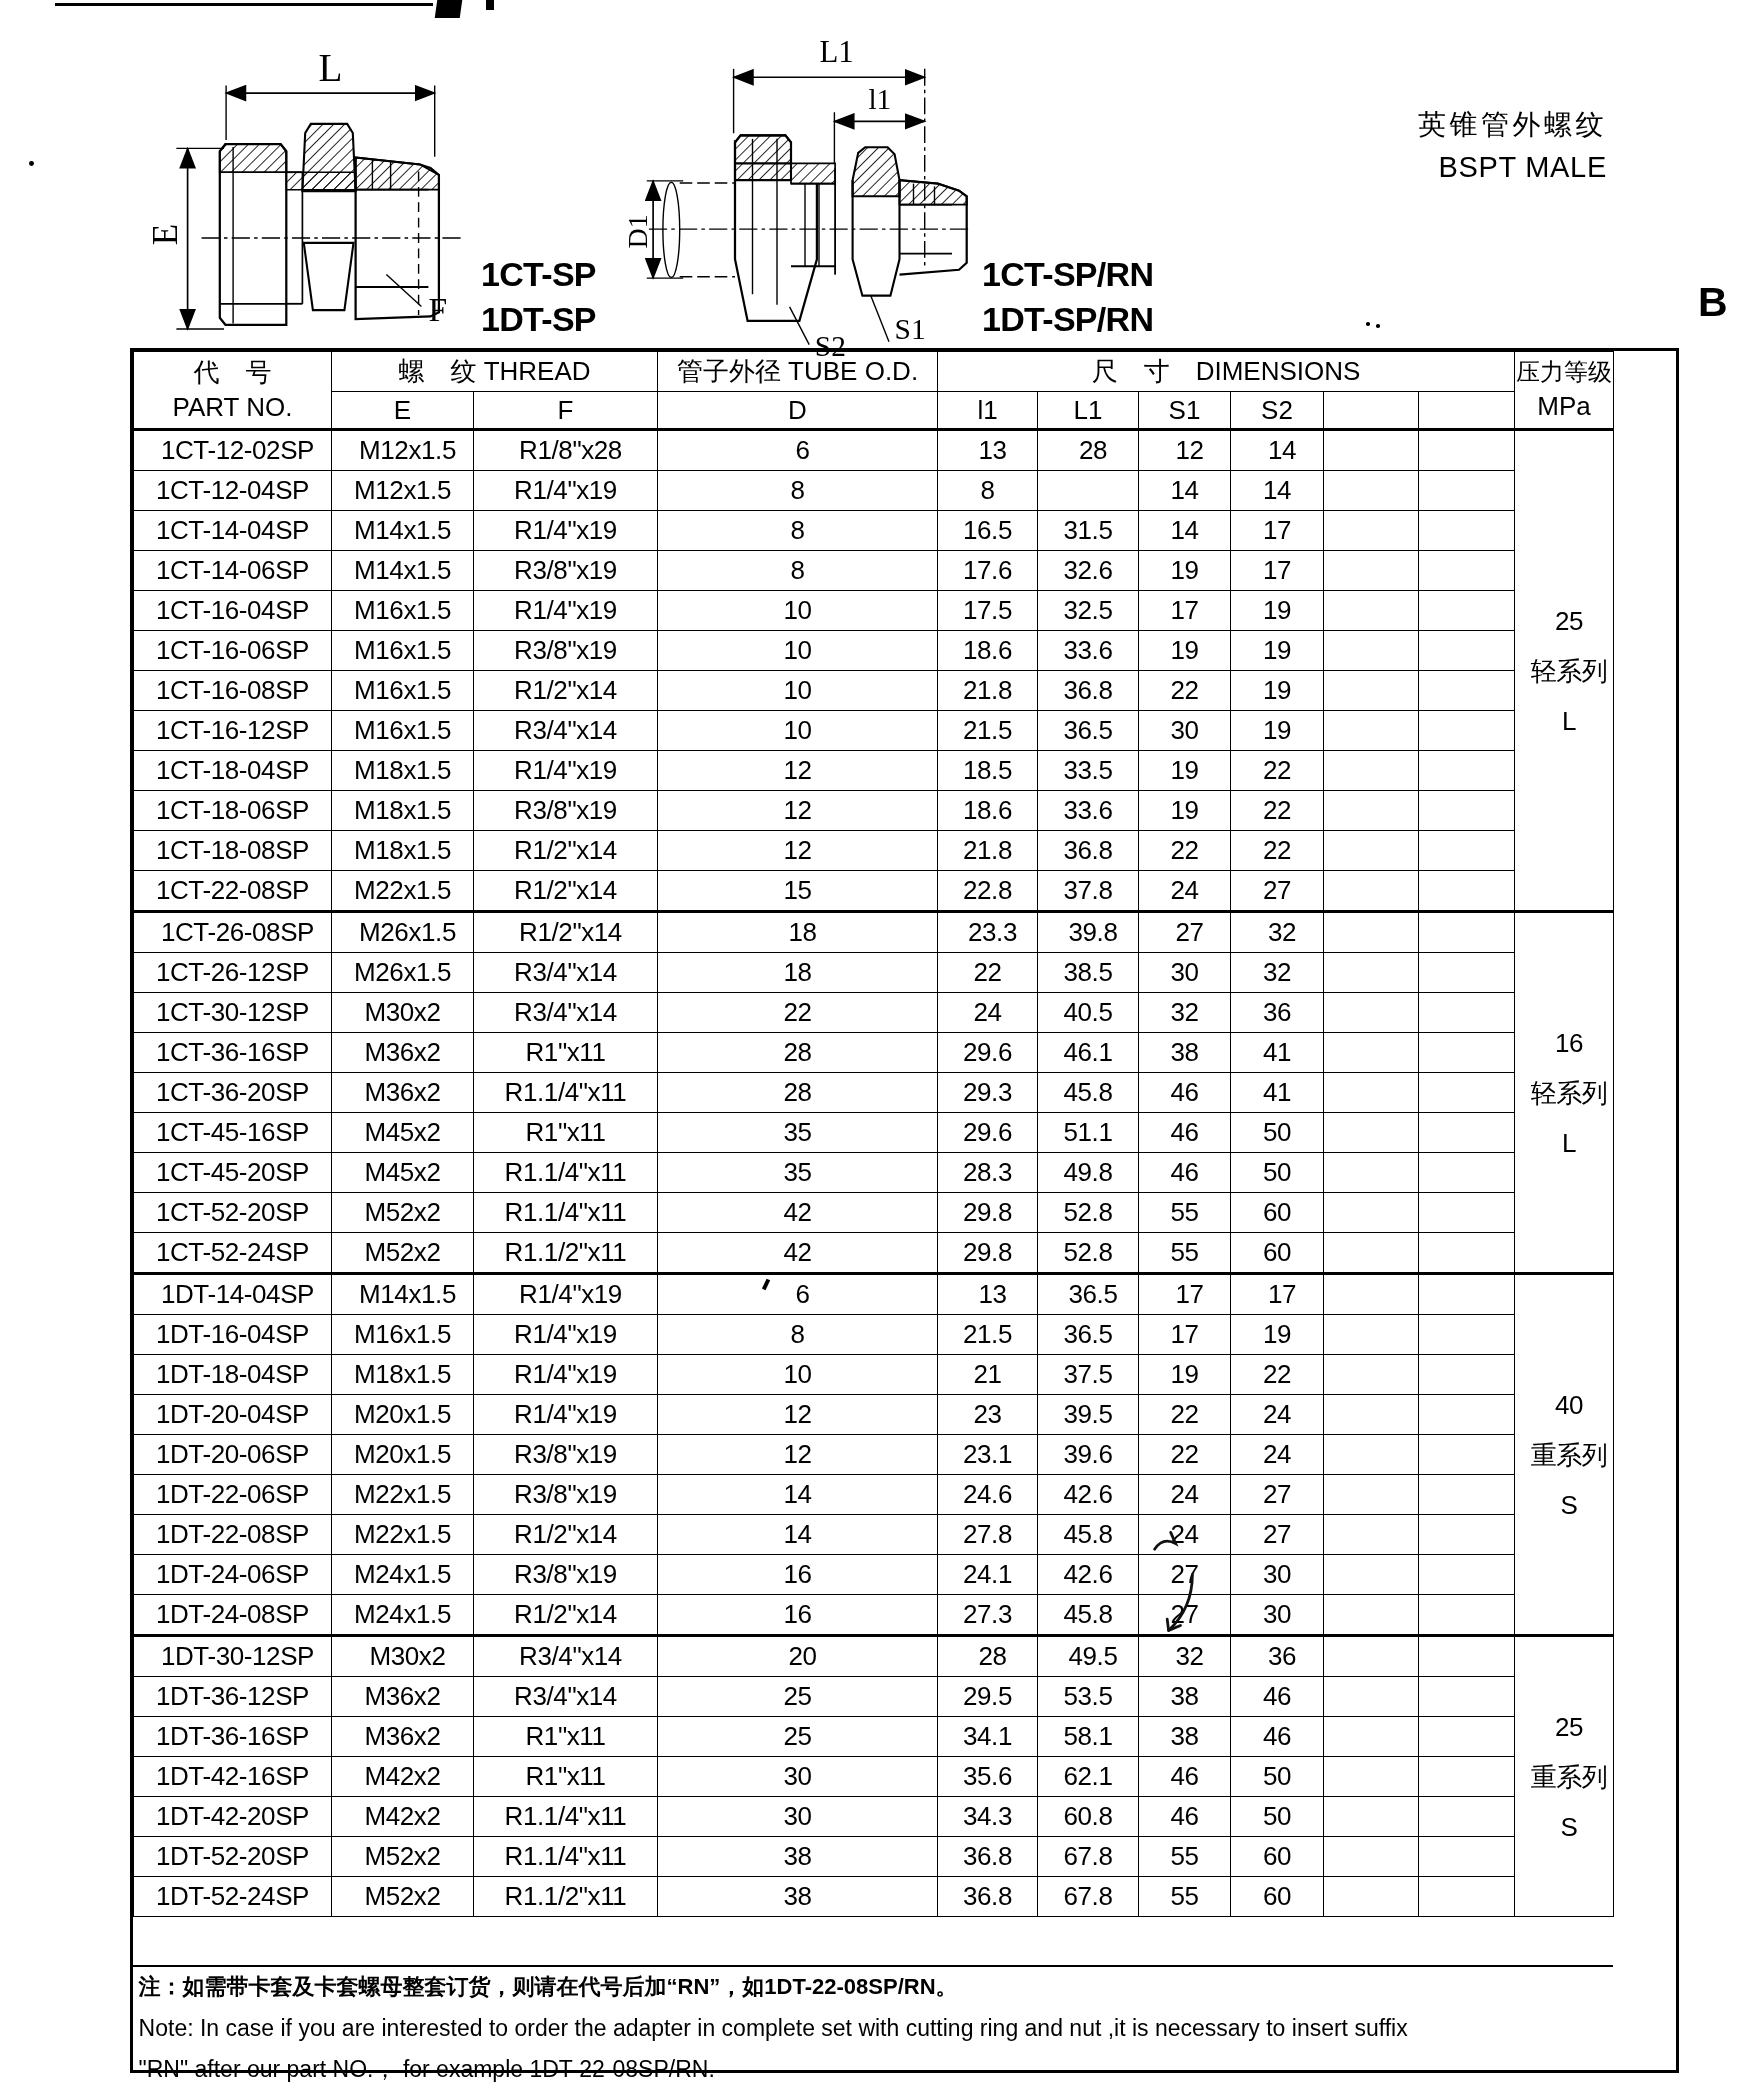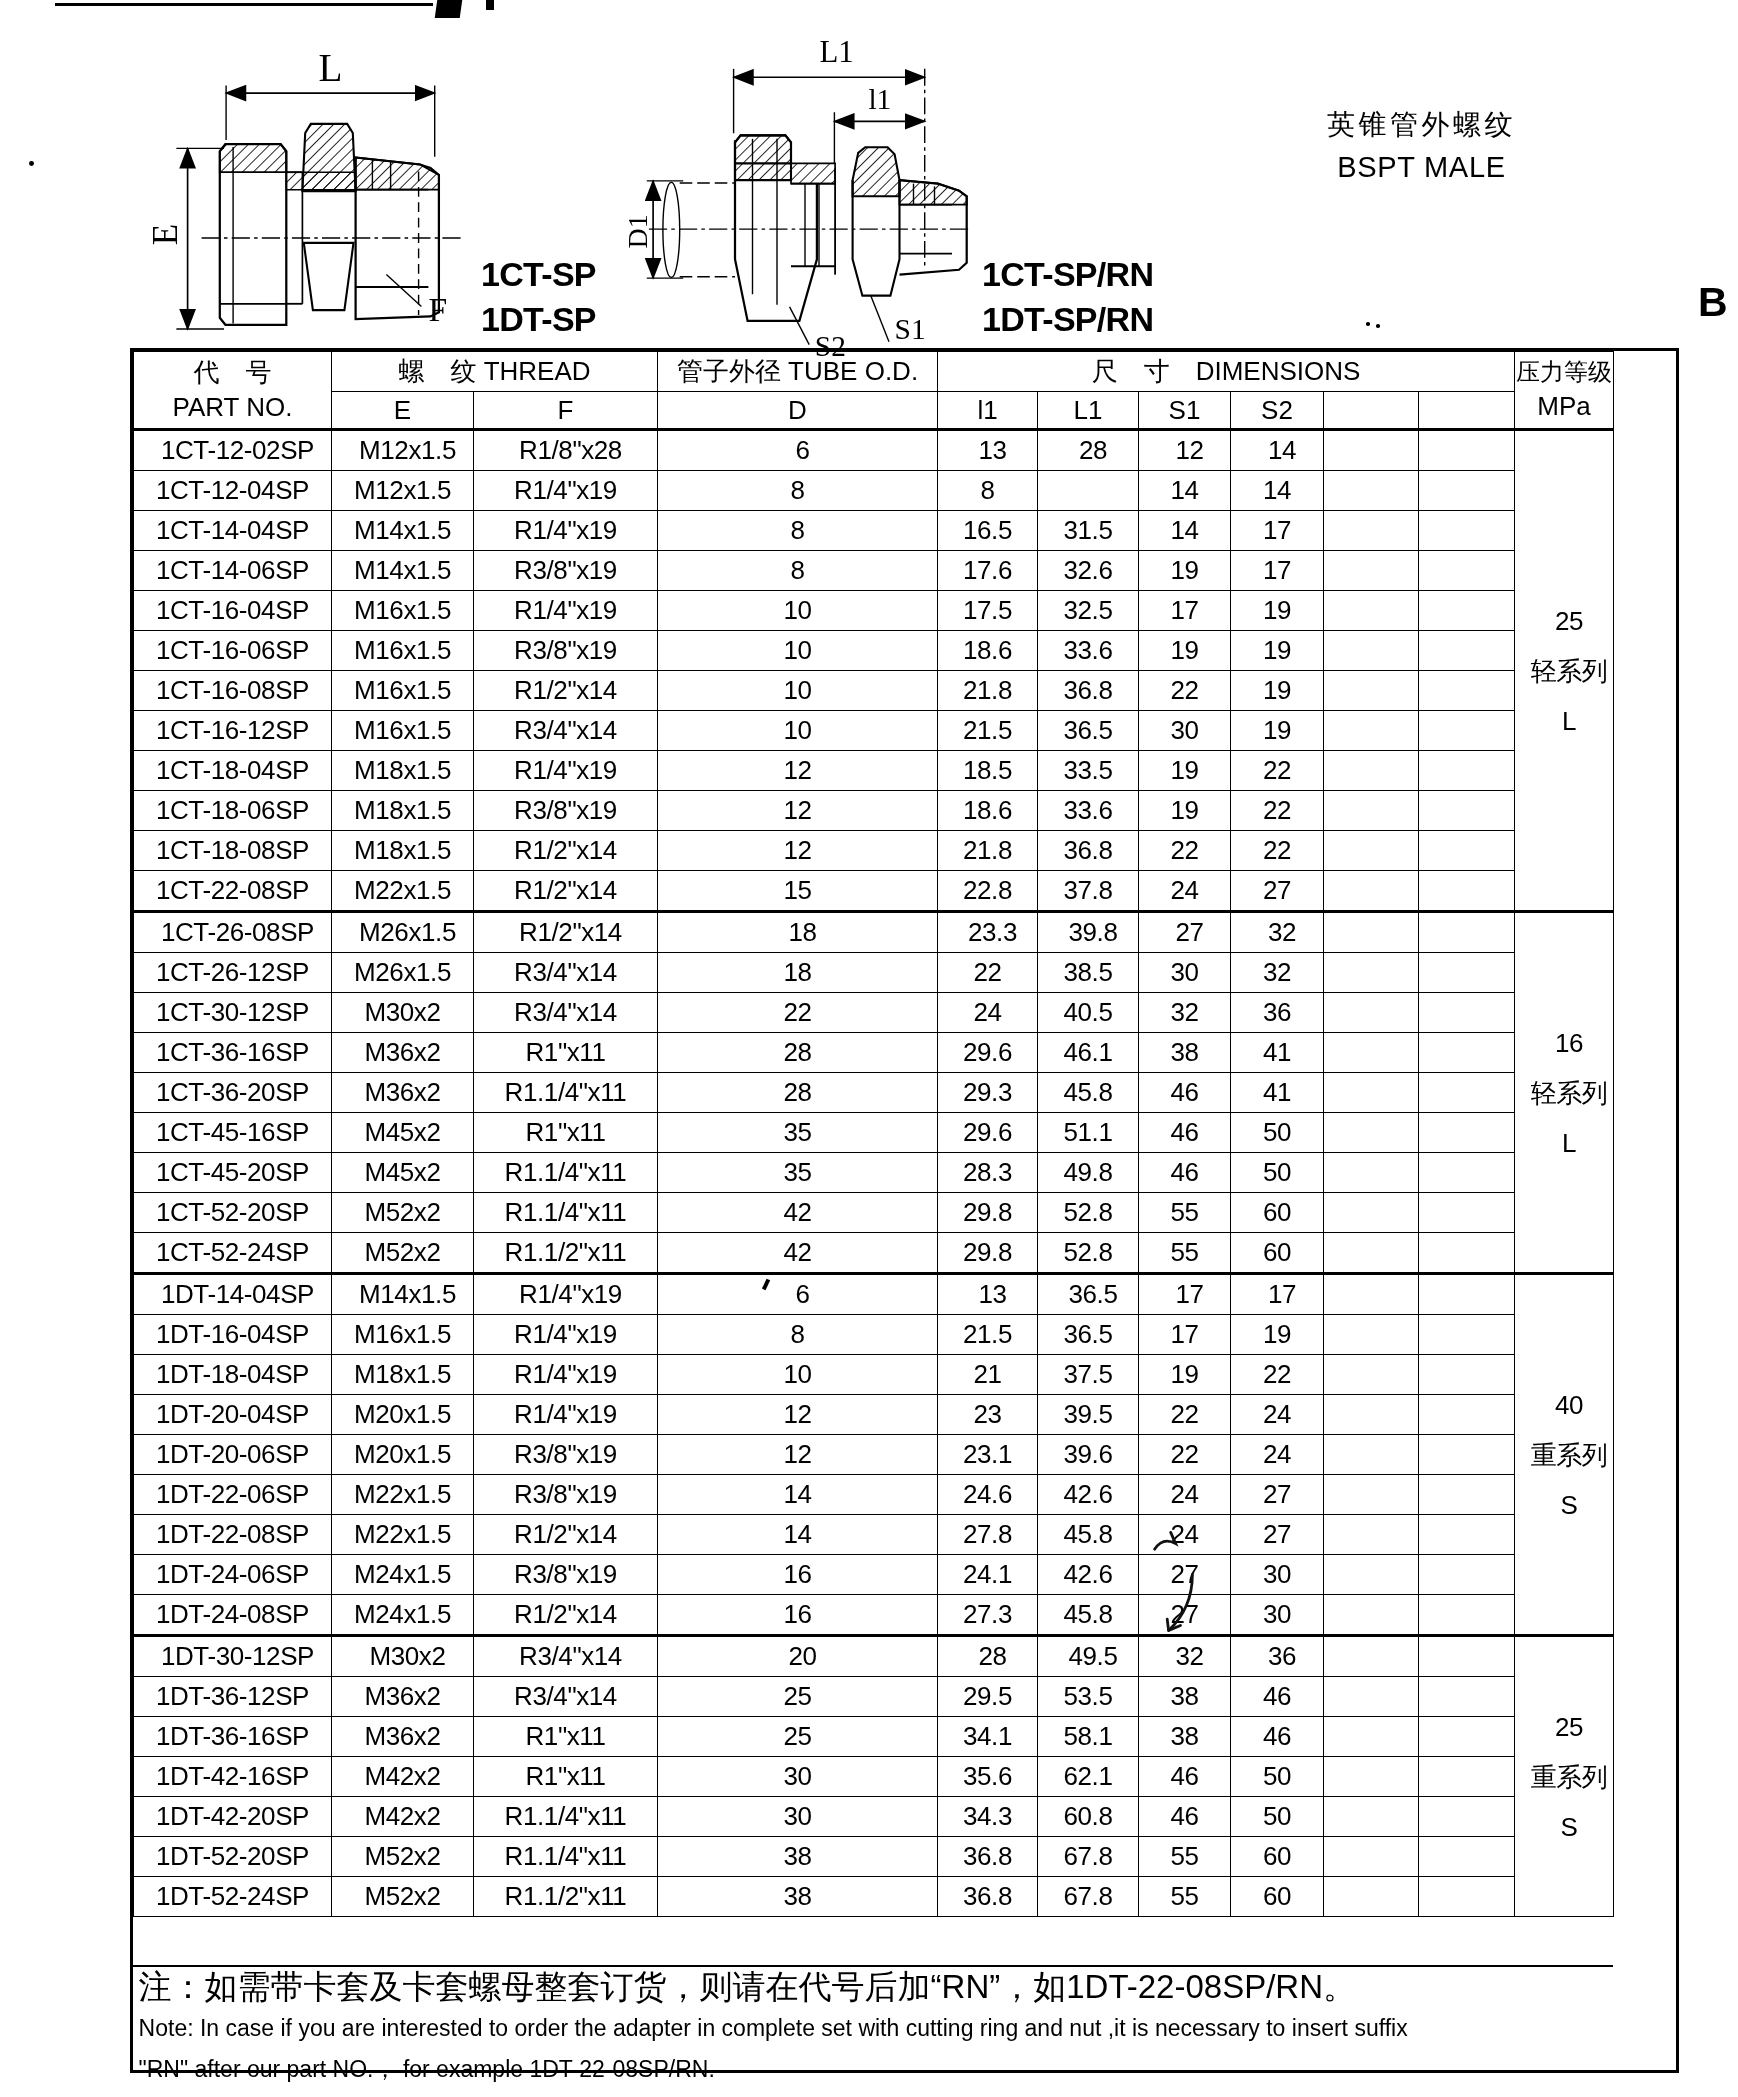--- a/index.html
+++ b/index.html
@@ -12,41 +12,41 @@
   .art-blob2{left:486px;top:0;width:8.4px;height:9.8px;background:#000;}
   .art-dot1{left:29px;top:161px;width:4.9px;height:4.9px;border-radius:50%;background:#000;}
   .art-dot2{left:1366px;top:322px;width:3.5px;height:3.5px;border-radius:50%;background:#000;}
   .art-dot3{left:1376px;top:324px;width:3.5px;height:3.5px;border-radius:50%;background:#000;}
   .art-speck{left:764px;top:1279px;width:4.2px;height:11.2px;background:#000;transform:rotate(25deg);}
   
   .model{font-weight:bold;font-size:34px;line-height:45px;letter-spacing:-0.7px;}
   .model-left{left:481px;top:252px;}
   .model-right{left:982px;top:252px;}
   
-  .titleblock{left:1327px;top:106px;width:189px;text-align:center;}
+  .titleblock{left:1418px;top:106px;width:189px;text-align:right;}
   .title-cn{font-size:28px;letter-spacing:3.5px;white-space:nowrap;}
   .title-en{font-size:29px;margin-top:7px;letter-spacing:0.7px;white-space:nowrap;}
   .page-letter{left:1698px;top:279px;font-size:41px;font-weight:bold;}
   
   .tframe{left:130px;top:348px;width:1549px;height:1725px;border:3.5px solid #000;box-sizing:border-box;}
   table.main{border-collapse:collapse;table-layout:fixed;width:1480px;}
   table.main th,table.main td{border:1.4px solid #000;text-align:center;vertical-align:middle;
       padding:0;font-size:26px;white-space:nowrap;overflow:hidden;}
   table.main thead th{font-weight:normal;}
   table.main thead tr.h1 th{height:39px;font-size:26px;}
   table.main thead tr.h2 th{height:36px;border-bottom:2.8px solid #000;}
   table.main tbody td{height:39px;font-size:26px;letter-spacing:-0.4px;}
   table.main tr.group-start td{border-top:3.5px solid #000;padding-left:10px;}
   .two-line div{line-height:1.35;}
   td.pcell{font-size:26px;}
   .pline{line-height:1;margin:24px 0;}
   
   .note{left:0;top:1614px;width:1480px;height:104px;border-top:2.1px solid #000;box-sizing:border-box;
         padding:4.2px 7px 0 5.6px;text-align:left;}
-  .note-cn{font-size:33px;line-height:32px;white-space:nowrap;}
+  .note-cn{font-size:22px;line-height:32px;white-space:nowrap;font-weight:bold;}
   .note-en{font-size:23px;line-height:32px;white-space:nowrap;margin-top:9px;}
   
   svg text{fill:#000;}
   .dimfont{font-family:"Liberation Serif","DejaVu Serif",serif;}
 </style>
 </head>
 <body>
 
 <div class="page">
 

